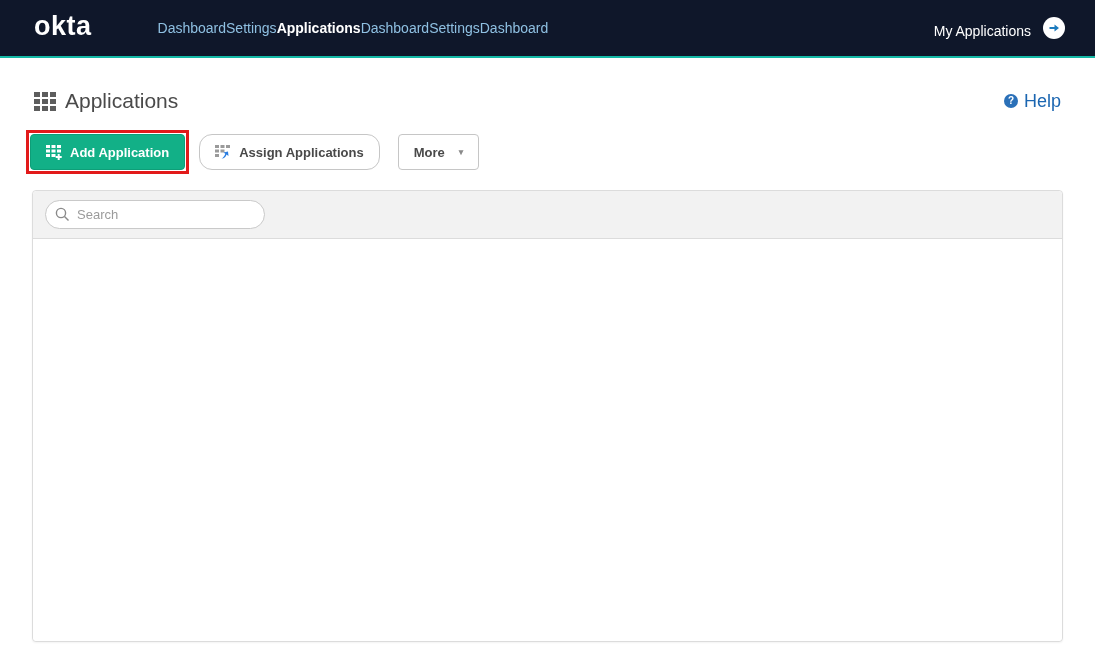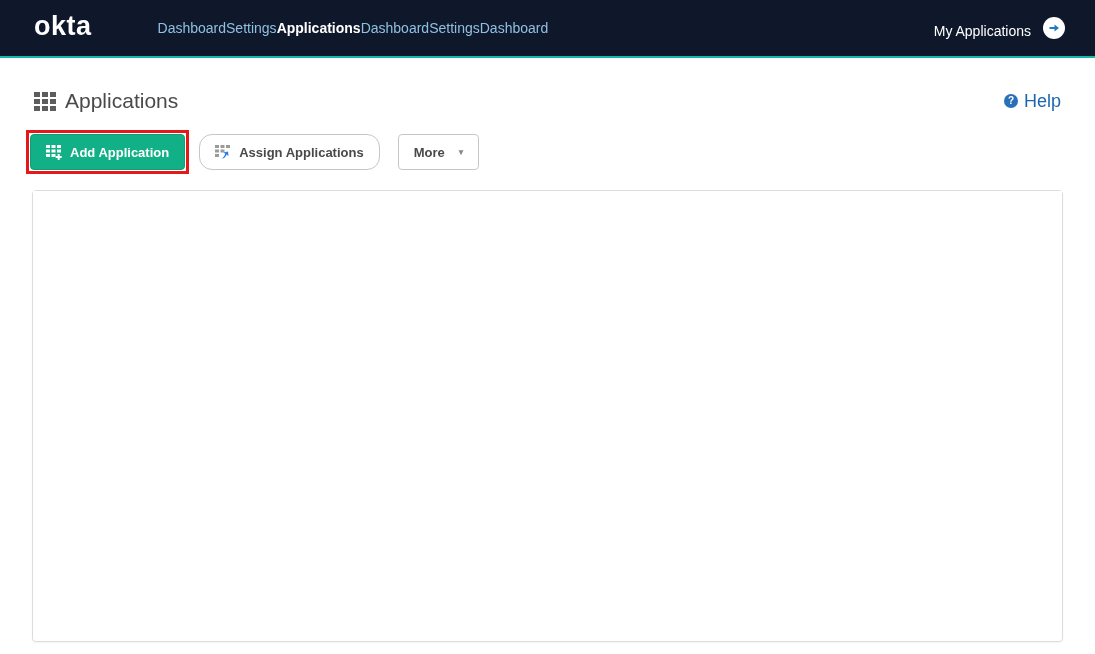--- a/index.html
+++ b/index.html
@@ -181,16 +181,27 @@
     </button>
 
     <button class="btn btn-white">
       <span>More</span>
       <span class="caret">▾</span>
     </button>
 
   </div>
 
   <div class="panel">
+    <div class="panel-header">
+      <div class="search-wrap">
+        <span class="search-icon">
+          <svg width="15" height="15" viewBox="0 0 15 15">
+            <circle cx="6" cy="6" r="4.6" fill="none" stroke="#8a8a8a" stroke-width="1.4"></circle>
+            <line x1="9.5" y1="9.5" x2="13.5" y2="13.5" stroke="#8a8a8a" stroke-width="1.4"></line>
+          </svg>
+        </span>
+        <input class="search-input" type="text" placeholder="Search" style="">
+      </div>
+    </div>
     <div class="panel-body"></div>
   </div>
 
 </div>
 
 </body></html>

